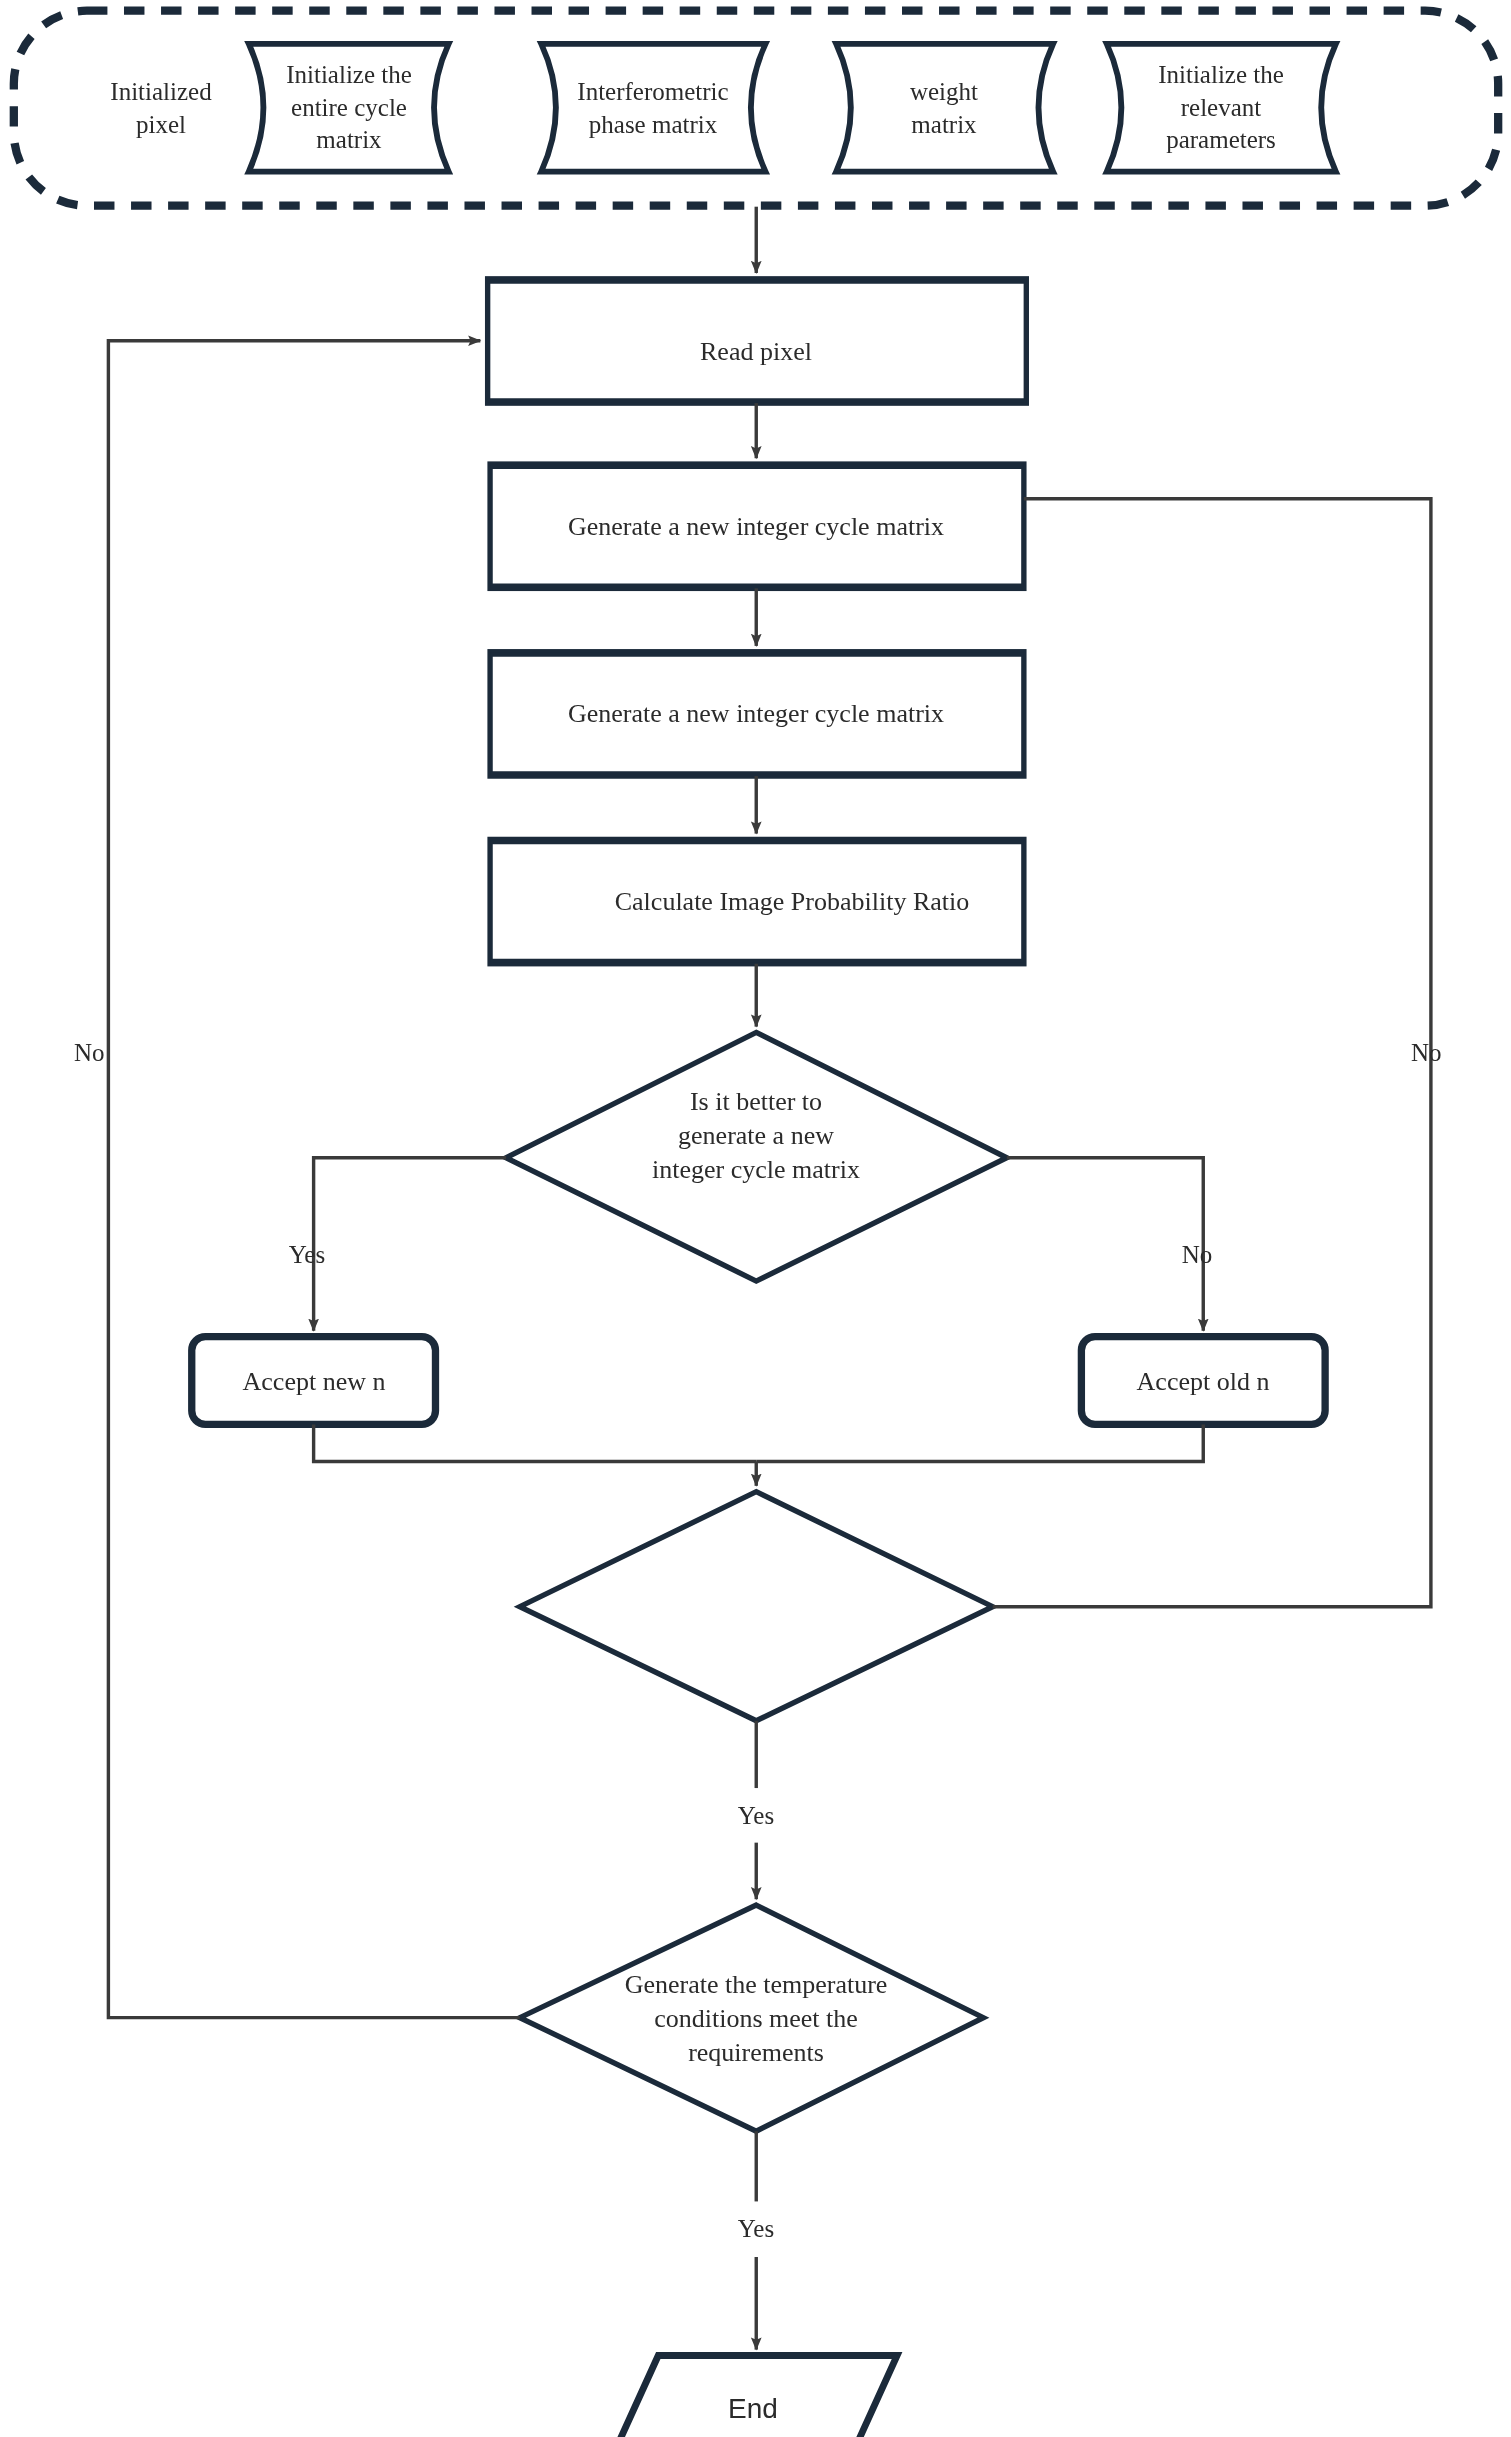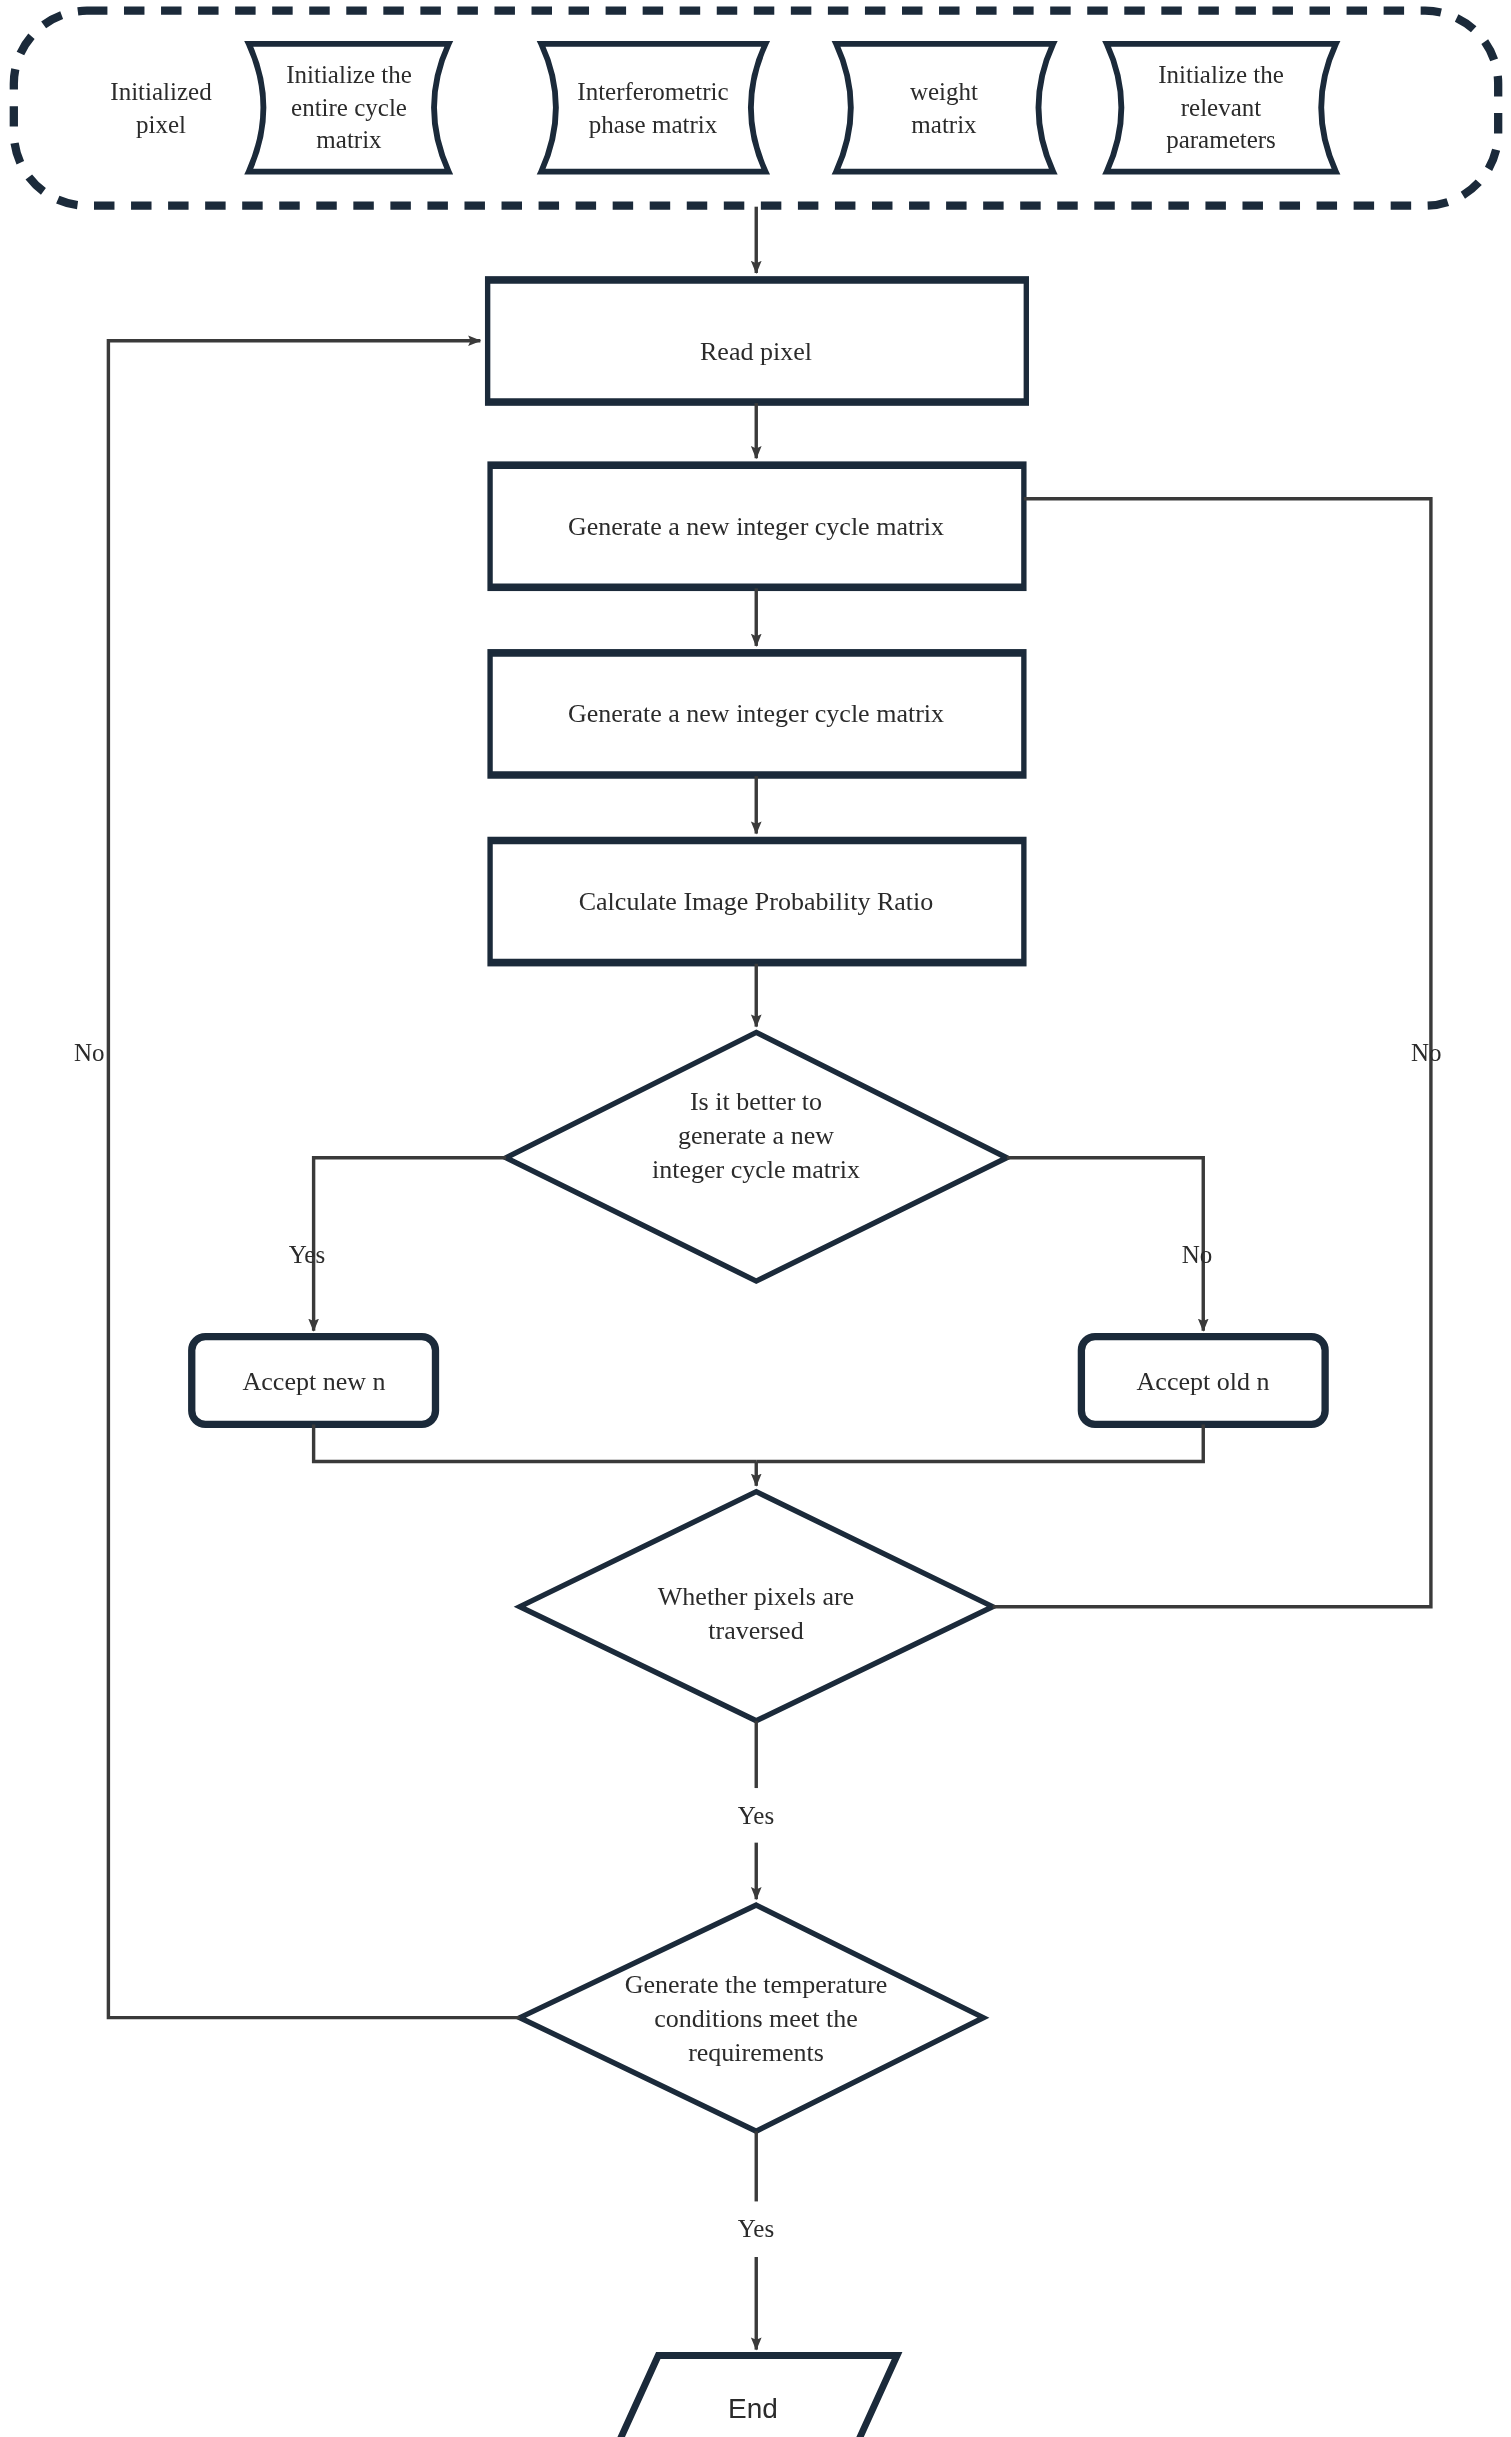--- a/index.html
+++ b/index.html
@@ -136,27 +136,25 @@
 phase matrix</div>
   <div class="lbl lbl-store" style="left:944px; top:108px; width:161px;">weight
 matrix</div>
   <div class="lbl lbl-store" style="left:1221px; top:108px; width:180px;">Initialize the
 relevant
 parameters</div>
 
   <div class="lbl lbl-node" style="left:756px; top:352px; width:488px;">Read pixel</div>
   <div class="lbl lbl-node" style="left:756px; top:527px; width:507px;">Generate a new integer cycle matrix</div>
   <div class="lbl lbl-node" style="left:756px; top:714px; width:507px;">Generate a new integer cycle matrix</div>
-  <div class="lbl lbl-node" style="left:756px; top:902px; width:507px;">Calculate Image Probability Ratio</div>
+  <div class="lbl lbl-node" style="left:792px; top:902px; width:507px;">Calculate Image Probability Ratio</div>
 
   <div class="lbl lbl-node" style="left:756px; top:1136px; width:380px;">Is it better to
 generate a new
 integer cycle matrix</div>
-  <div class="lbl lbl-node" style="left:756px; top:1614px; width:361px;">Whether pixels are
-traversed</div>
   <div class="lbl lbl-node" style="left:756px; top:2019px; width:424px;">Generate the temperature
 conditions meet the
 requirements</div>
 
   <div class="lbl lbl-node" style="left:314px;  top:1382px; width:229px;">Accept new n</div>
   <div class="lbl lbl-node" style="left:1203px; top:1382px; width:229px;">Accept old n</div>
 
   <div class="lbl lbl-end" style="left:753px; top:2409px; width:146px;">End</div>
 
   <div class="lbl lbl-edge" style="left:113px;  top:1053px; width:78px; text-align:left;">No</div>

